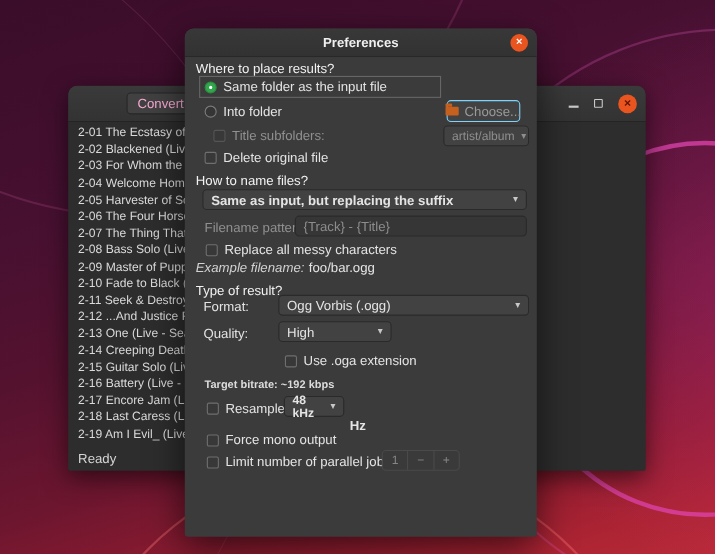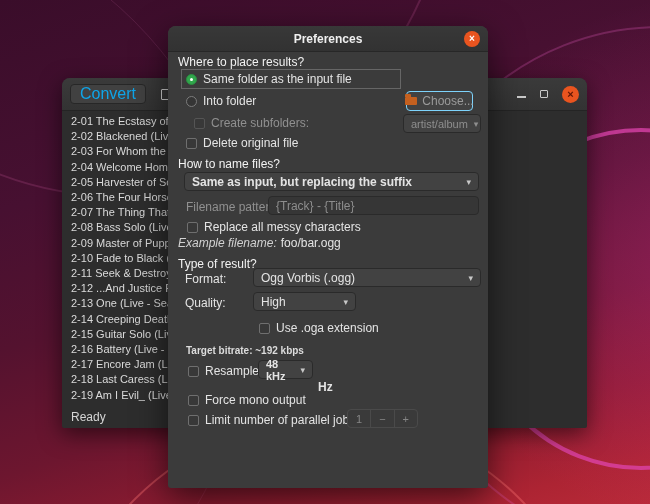--- a/index.html
+++ b/index.html
@@ -25,21 +25,21 @@
     box-shadow:0 6px 22px rgba(0,0,0,0.55);
   }
   .headerbar {
     position:absolute; left:0; right:0; top:0; height:33px;
     background:linear-gradient(#3a3a3a,#333333);
     border-bottom:1px solid #242424; border-radius:8px 8px 0 0;
     display:flex; align-items:center; padding:0 8px; gap:9px;
   }
   .btn-convert {
     height:20px; padding:0 9px; background:#414141; border:1px solid #272727;
-    border-radius:4px; color:#0ea5e9; font-size:16px; display:flex; align-items:center;
+    border-radius:4px; color:#f9a8d4; font-size:12px; display:flex; align-items:center;margin-left:45px;
   }
   .tool-icon { width:22px; height:20px; display:flex; align-items:center; justify-content:center; }
   .addfile-shape { position:relative; width:11px; height:11px; border:1.5px solid #cfcfcf; border-radius:1px; }
   .addfile-shape::after { content:''; position:absolute; right:-3px; bottom:-3px; width:4px; height:4px; background:#cfcfcf; border-radius:1px; }
   .folderline-shape { position:relative; width:13px; height:9px; border:1.5px solid #cfcfcf; border-radius:1px; }
   .folderline-shape::before { content:''; position:absolute; left:-1.5px; top:-4px; width:6px; height:3px; border:1.5px solid #cfcfcf; border-bottom:none; border-radius:1px 1px 0 0; }
   .win-controls { margin-left:auto; display:flex; align-items:center; gap:14px; }
   .wc-min { width:9px; height:2px; background:#c9c9c9; margin-top:6px; }
   .wc-max { width:8px; height:8px; border:1.5px solid #c9c9c9; border-radius:1px; }
   .wc-close {
@@ -191,21 +191,21 @@
         <span>Into folder</span>
       </div>
 
       <div class="abs gbtn btn-choose">
         <span class="folder-fill"></span>
         <span>Choose...</span>
       </div>
 
       <div class="abs row r-subfold dim">
         <span class="cb dis"></span>
-        <span>Create subfolders:</span>
+        <span>Title subfolders:</span>
       </div>
 
       <div class="abs dd dis dd-subfold">
         <span>artist/album</span>
         <span class="arrow">▾</span>
       </div>
 
       <div class="abs row r-delete">
         <span class="cb"></span>
         <span>Delete original file</span>

